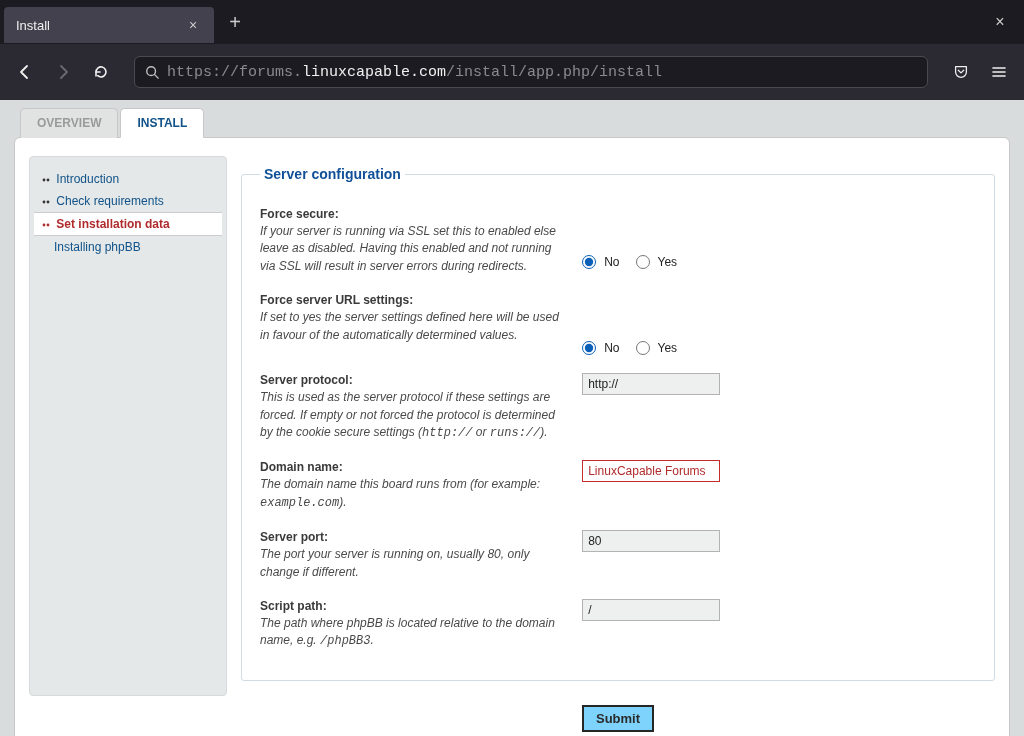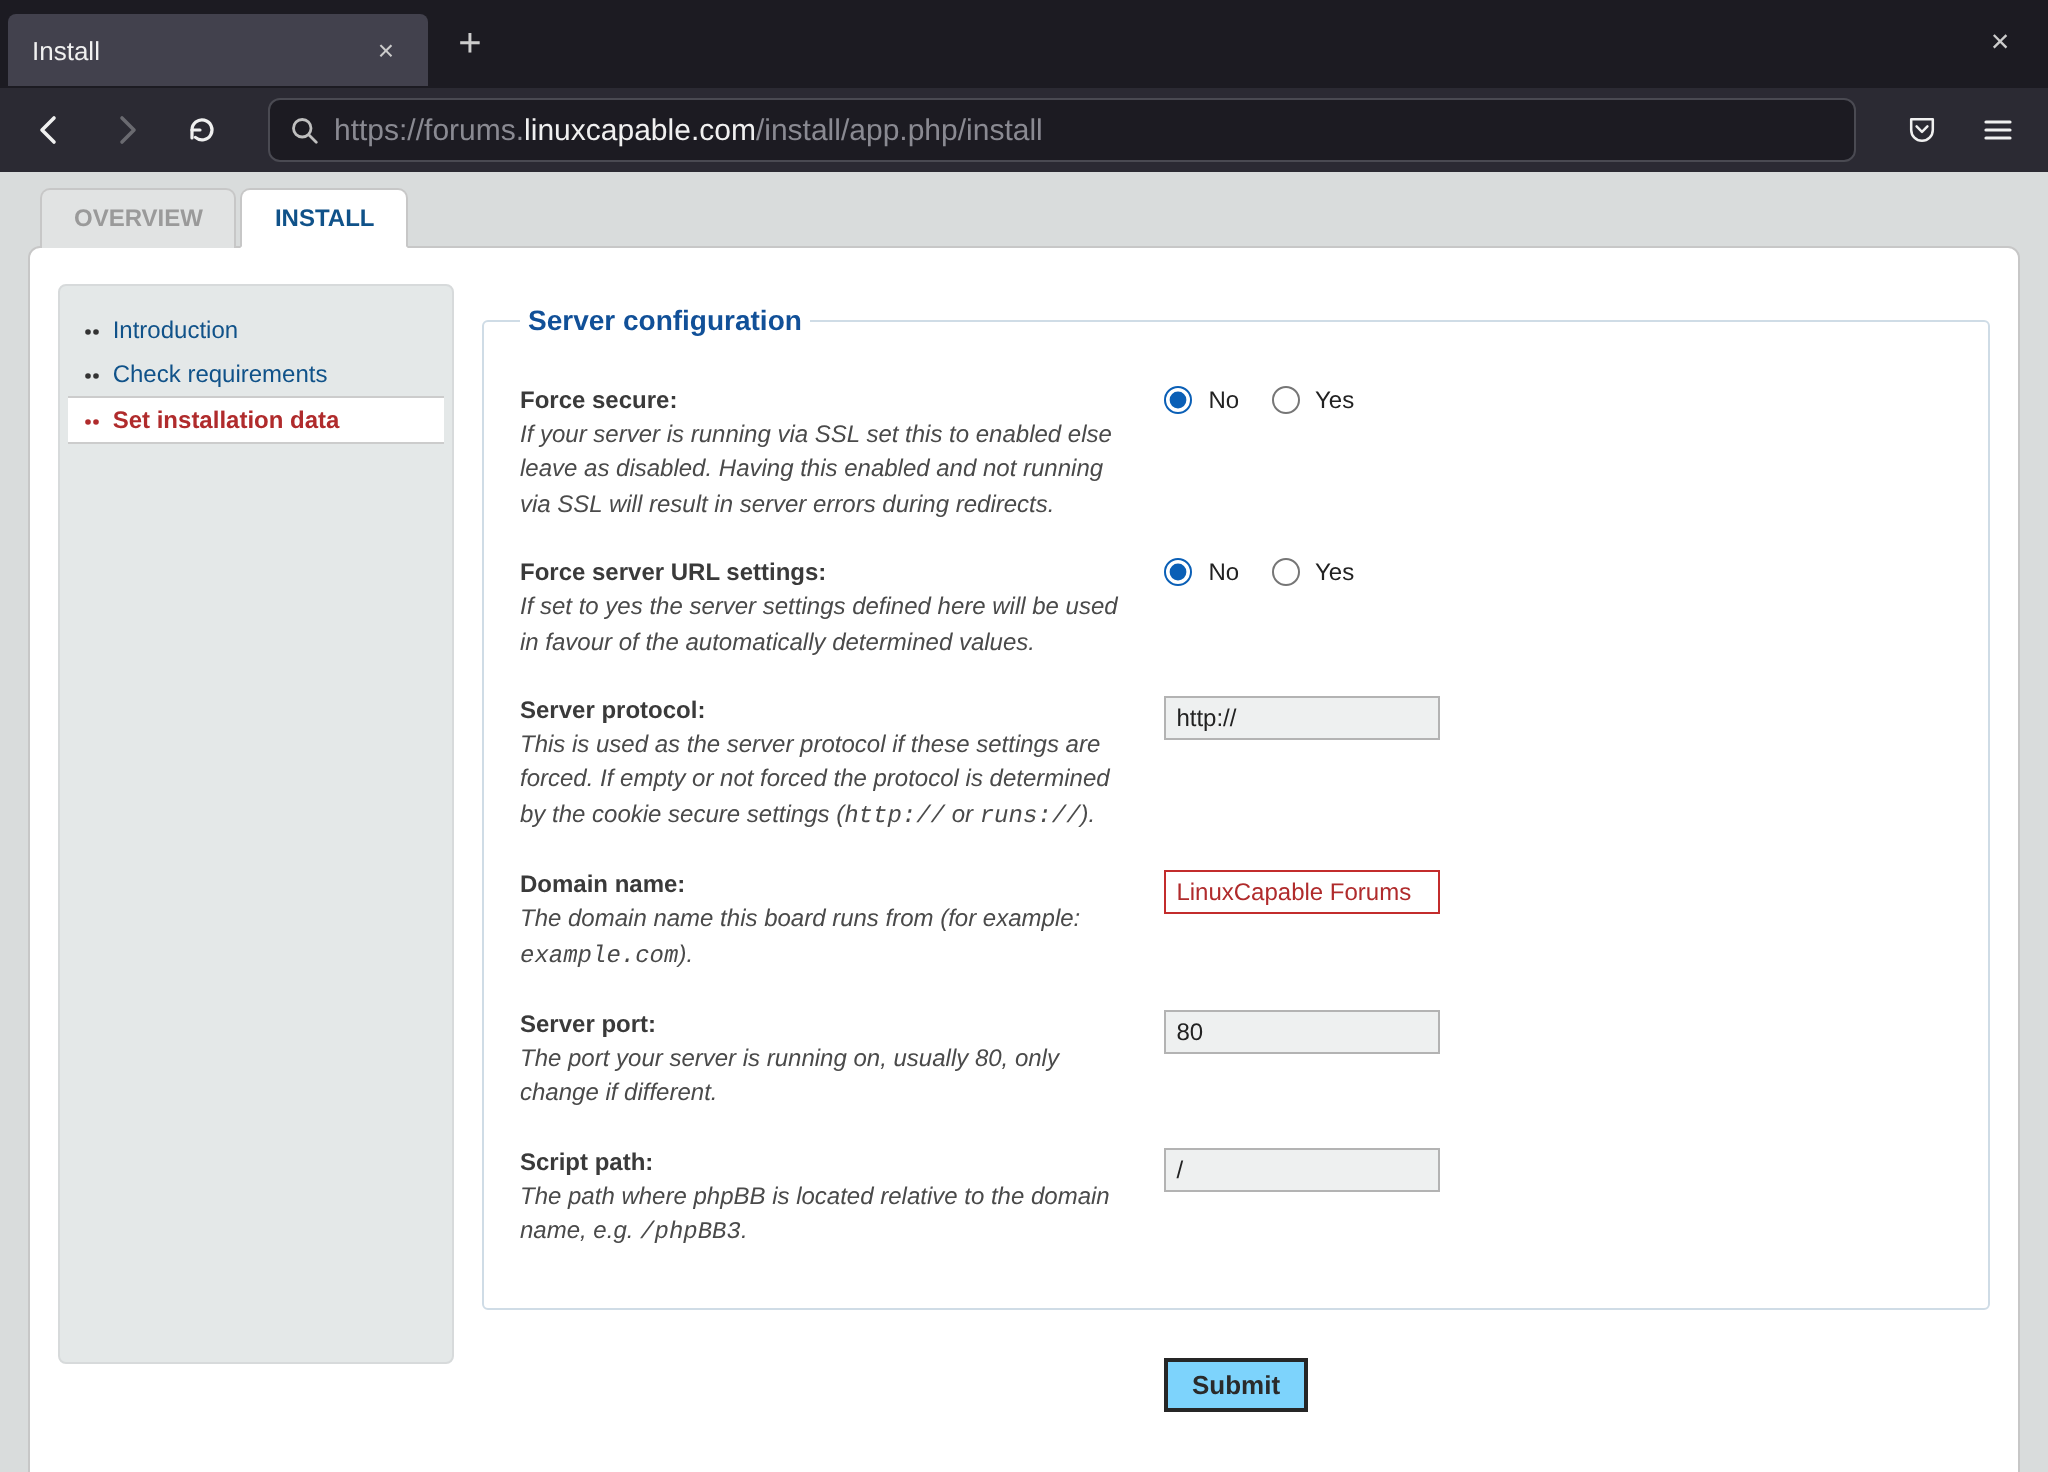--- a/index.html
+++ b/index.html
@@ -5,21 +5,21 @@
   * { box-sizing: border-box; }
   body { margin: 0; font-family: "Lucida Grande", Helvetica, Arial, sans-serif; background: #1c1b22; font-size: 12px; }
 
   
   .browser-tabs { background: #1c1b22; height: 44px; display: flex; align-items: center; padding: 0 4px; }
   .tab { background: #42414d; height: 36px; margin-top: 6px; border-radius: 4px 4px 0 0; display: flex; align-items: center; padding: 0 12px; min-width: 210px; color: #f0f0f0; font-size: 13px; position: relative; }
   .tab .close { margin-left: auto; width: 18px; height: 18px; display:flex; align-items:center; justify-content:center; border-radius:3px; color:#ccc; font-size:14px; }
   .newtab { width: 30px; height: 30px; display:flex; align-items:center; justify-content:center; color:#ccc; margin-left:6px; font-size:20px; }
   .window-close { margin-left:auto; color:#ccc; width:40px; height:36px; display:flex; align-items:center; justify-content:center; font-size:16px; }
 
-  .toolbar { background: #2b2a33; height: 42px; display:flex; align-items:center; padding: 0 8px; gap:4px; }
+  .toolbar { background: #2b2a33; height: 56px; display:flex; align-items:center; padding: 0 8px; gap:4px;font-family:Liberation Mono, monospace; }
   .tbtn { width: 34px; height:34px; display:flex; align-items:center; justify-content:center; color:#f0f0f0; border-radius:4px; }
   .tbtn.disabled { color:#6a6a70; }
   .urlbar { flex:1; margin: 0 12px; background:#1c1b22; border:1px solid #4a4a52; border-radius:6px; height:32px; display:flex; align-items:center; padding:0 10px; color:#bfbfbf; font-size:15px; }
   .urlbar .search-icon { margin-right:8px; color:#bfbfbf; }
   .url-dim { color:#8a8a92; }
   .url-bold { color:#f0f0f0; }
 
   
   .page { background:#d9dcdc; min-height:650px; padding: 8px 14px 24px 14px; }
   .tabs-row { display:flex; gap:2px; padding-left:6px; }
@@ -41,21 +41,21 @@
   fieldset.server { border:1px solid #cfdce6; border-radius:3px; padding:16px 18px 20px 18px; margin:10px 0 24px 0; }
   fieldset.server > legend { color:#115098; font-size:14px; font-family:Arial; padding:0 4px; font-weight:bold; }
 
   .field { display:flex; padding:9px 0; }
   .field + .field { border-top: none; }
   .fl { width:45%; padding-right:16px; }
   .fl label { font-weight:bold; color:#3a3a3a; font-size:12px; }
   .fl .desc { font-style:italic; color:#4a4a4a; font-size:12px; line-height:1.45; margin-top:2px; }
   .fl code { font-family: "Courier New", monospace; font-size:12px; }
   .fr { flex:1; }
-  .fr .radios { display:flex; align-items:center; gap:6px; font-size:12px; color:#222; }
+  .fr .radios { display:flex; align-items:center; gap:6px; font-size:12px; color:#222;margin-top:48px; }
   .fr .radios input[type=radio]{ accent-color:#0a5fb6; width:14px; height:14px; margin:0 2px 0 0; }
   .fr .radios .rlabel { margin-right:10px; }
   .fr input[type=text] { width:138px; background:#eef0f0; border:1px solid #b3b3b3; padding:3px 5px; font-size:12px; color:#222; }
   .fr input.err { border:1px solid #c32c2c; background:#fff; color:#b02b2c; }
 
   .submit-wrap { text-align:center; }
   .submit-wrap button { background:#7dd3fc; border:2px solid #262626; padding:4px 12px; font-size:13px; font-weight:bold; color:#2a2a2a; cursor:pointer; }
 
   svg { display:block; }
 </style>
@@ -138,20 +138,23 @@
               </svg></span>
           <a>Check requirements</a>
         </li>
         <li class="active">
           <span class="bullet"><svg width="8" height="8">
                 <circle cx="2" cy="4" r="1.4" fill="#b02b2c"></circle>
                 <circle cx="6" cy="4" r="1.4" fill="#b02b2c"></circle>
               </svg></span>
           <a>Set installation data</a>
         </li>
+        <li class="sub">
+          <a>Installing phpBB</a>
+        </li>
       </ul>
     </div>
 
     <div class="content">
       <fieldset class="server">
         <legend>Server configuration</legend>
 
         <div class="field">
           <div class="fl">
             <label>Force secure:</label>

